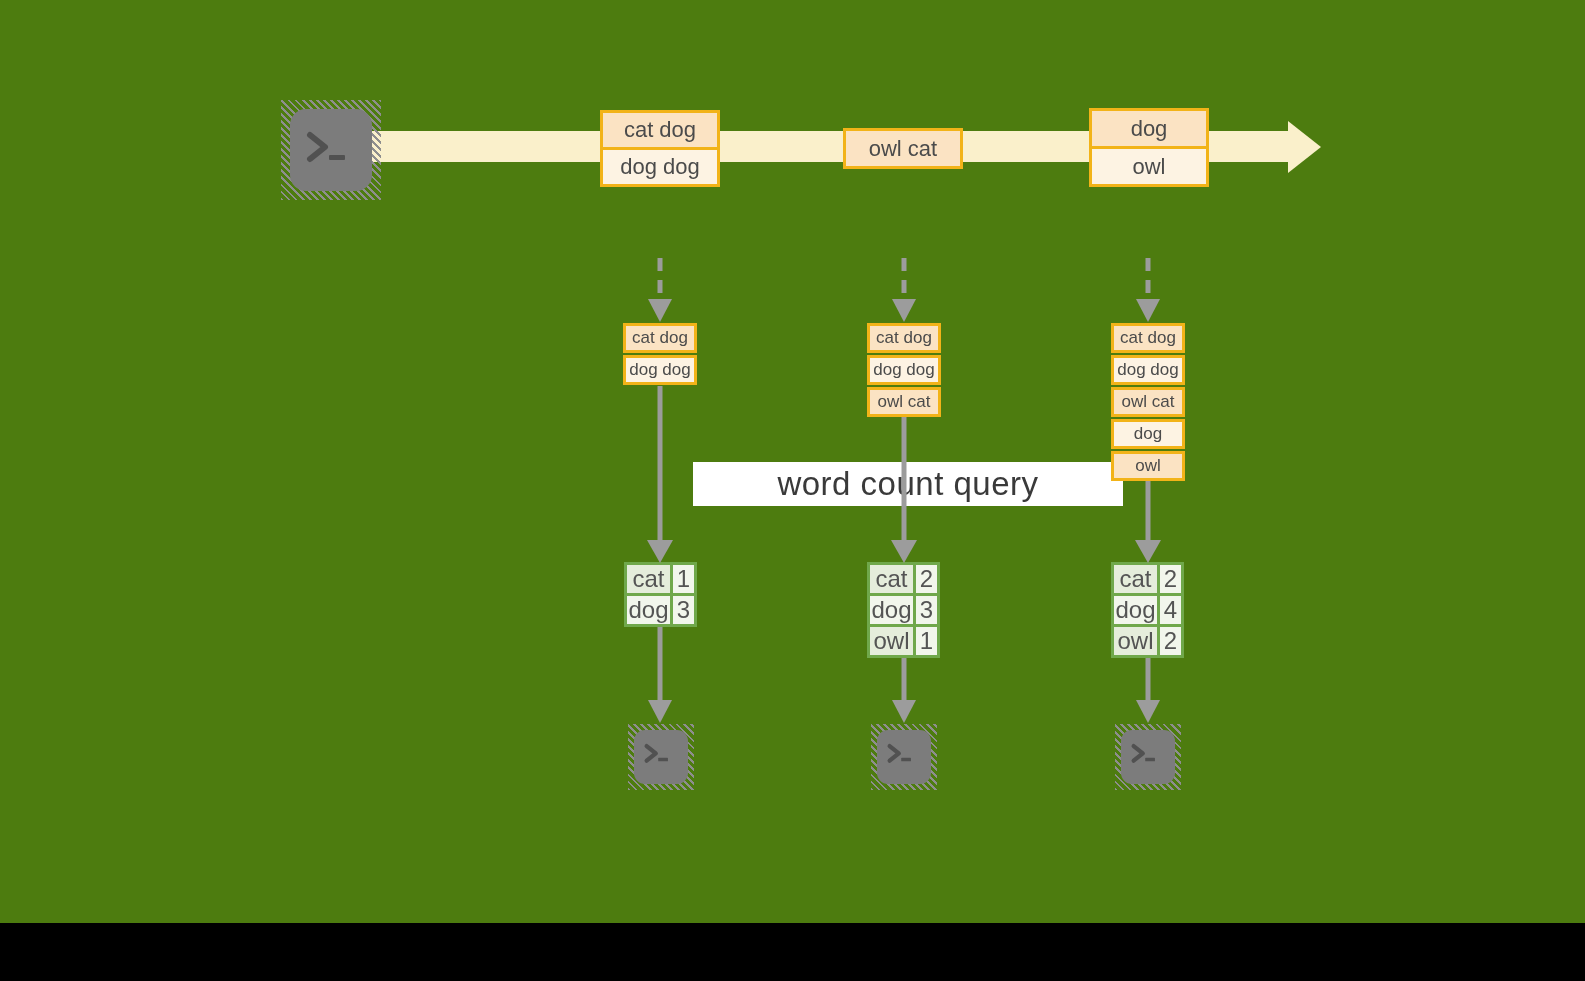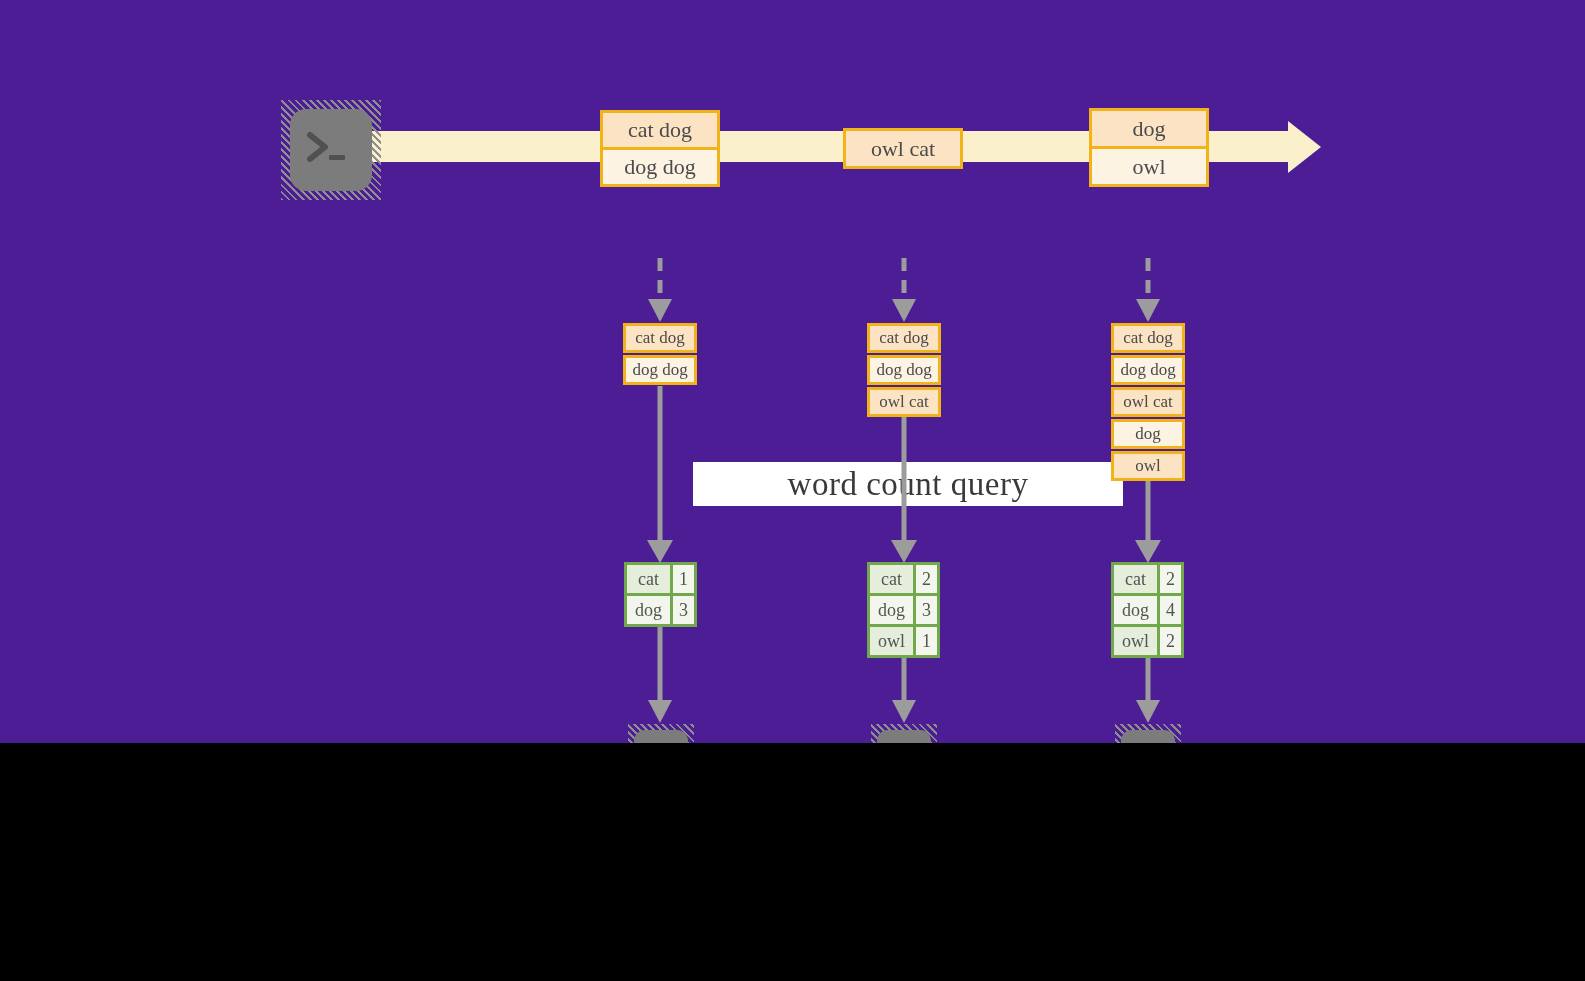--- a/index.html
+++ b/index.html
@@ -1,18 +1,18 @@
 <!DOCTYPE html>
 <html><head>
 <meta charset="utf-8">
 <style>
   html,body{margin:0;padding:0;background:#000;}
   .canvas{
-    position:relative;width:1585px;height:743px;background:#4c1d95;
-    font-family:Liberation Serif, serif;overflow:hidden;
+    position:relative;width:1585px;height:923px;background:#4d7c0f;
+    font-family:Liberation Sans, sans-serif;overflow:hidden;
   }
   
   .stream-band{position:absolute;left:371px;top:131px;width:918px;height:31px;background:#FAF0CB;z-index:1;}
   
   .term{position:absolute;z-index:2;background:repeating-linear-gradient(45deg,#8E8E8E 0 2px,rgba(0,0,0,0) 2px 5px);}
   .term-inner{position:absolute;background:#7C7C7C;}
   .term-src{left:281px;top:100px;width:100px;height:100px;}
   .term-src .term-inner{inset:9px;border-radius:16px;}
   .term-src svg{margin:22px 0 0 14px;}
   .term-sink{width:66px;height:66px;top:724px;}
@@ -35,21 +35,21 @@
     display:flex;align-items:center;justify-content:center;font-size:17px;color:#4B4B4B;}
   .stack1{left:623px;} .stack2{left:867px;} .stack3{left:1111px;}
   
   .banner{position:absolute;left:693px;top:462px;width:430px;height:44px;background:#FFFFFF;z-index:3;
     display:flex;align-items:center;justify-content:center;
     font-size:33px;font-weight:300;letter-spacing:.5px;color:#3A3A3A;}
   
   .gtable{position:absolute;top:562px;width:73px;box-sizing:border-box;z-index:4;
     background:#70A84B;border:3px solid #70A84B;
     display:grid;grid-template-columns:43px 21px;gap:3px;}
-  .gcell{height:28px;display:flex;align-items:center;justify-content:center;font-size:18px;color:#545454;}
+  .gcell{height:28px;display:flex;align-items:center;justify-content:center;font-size:24px;color:#545454;}
   .gdark{background:#E5EDDB;} .glight{background:#F2F6EC;}
   .gtable1{left:624px;} .gtable2{left:867px;} .gtable3{left:1111px;}
   
   .arrows{position:absolute;left:0;top:0;z-index:6;pointer-events:none;}
 </style>
 </head>
 <body>
 
 <div class="canvas">
 

